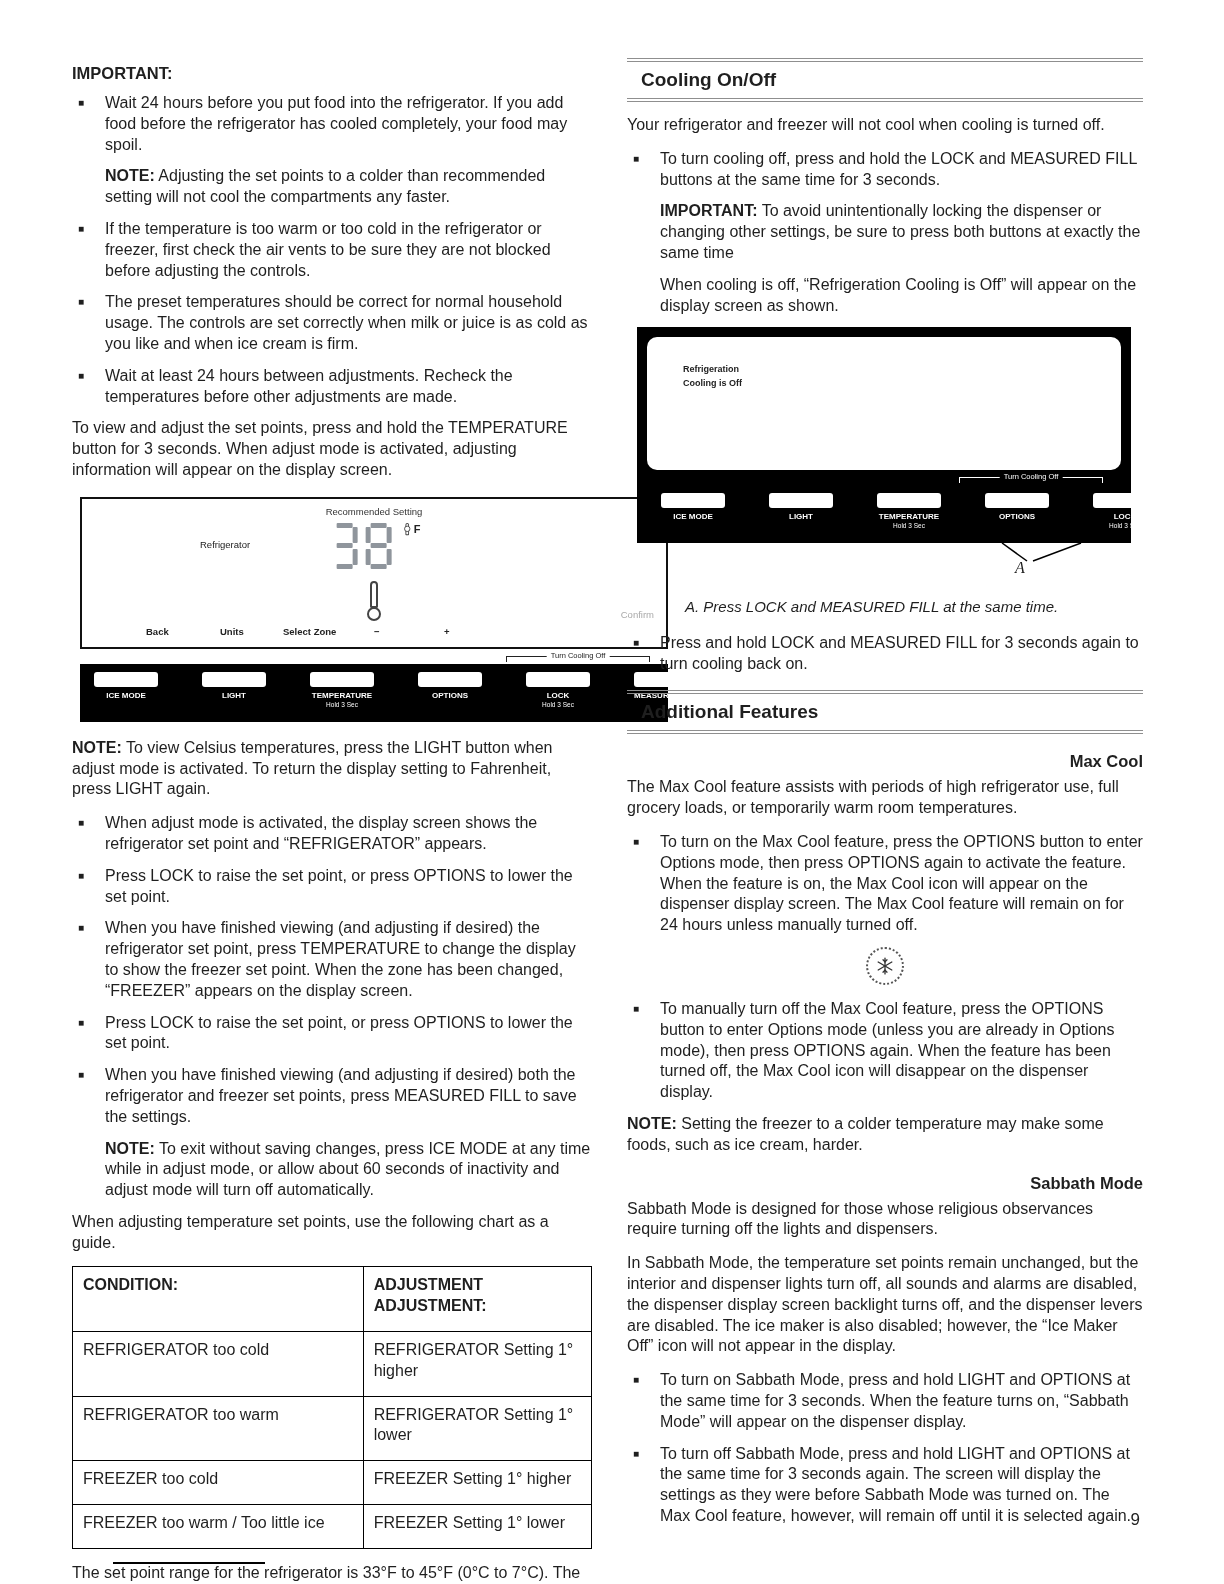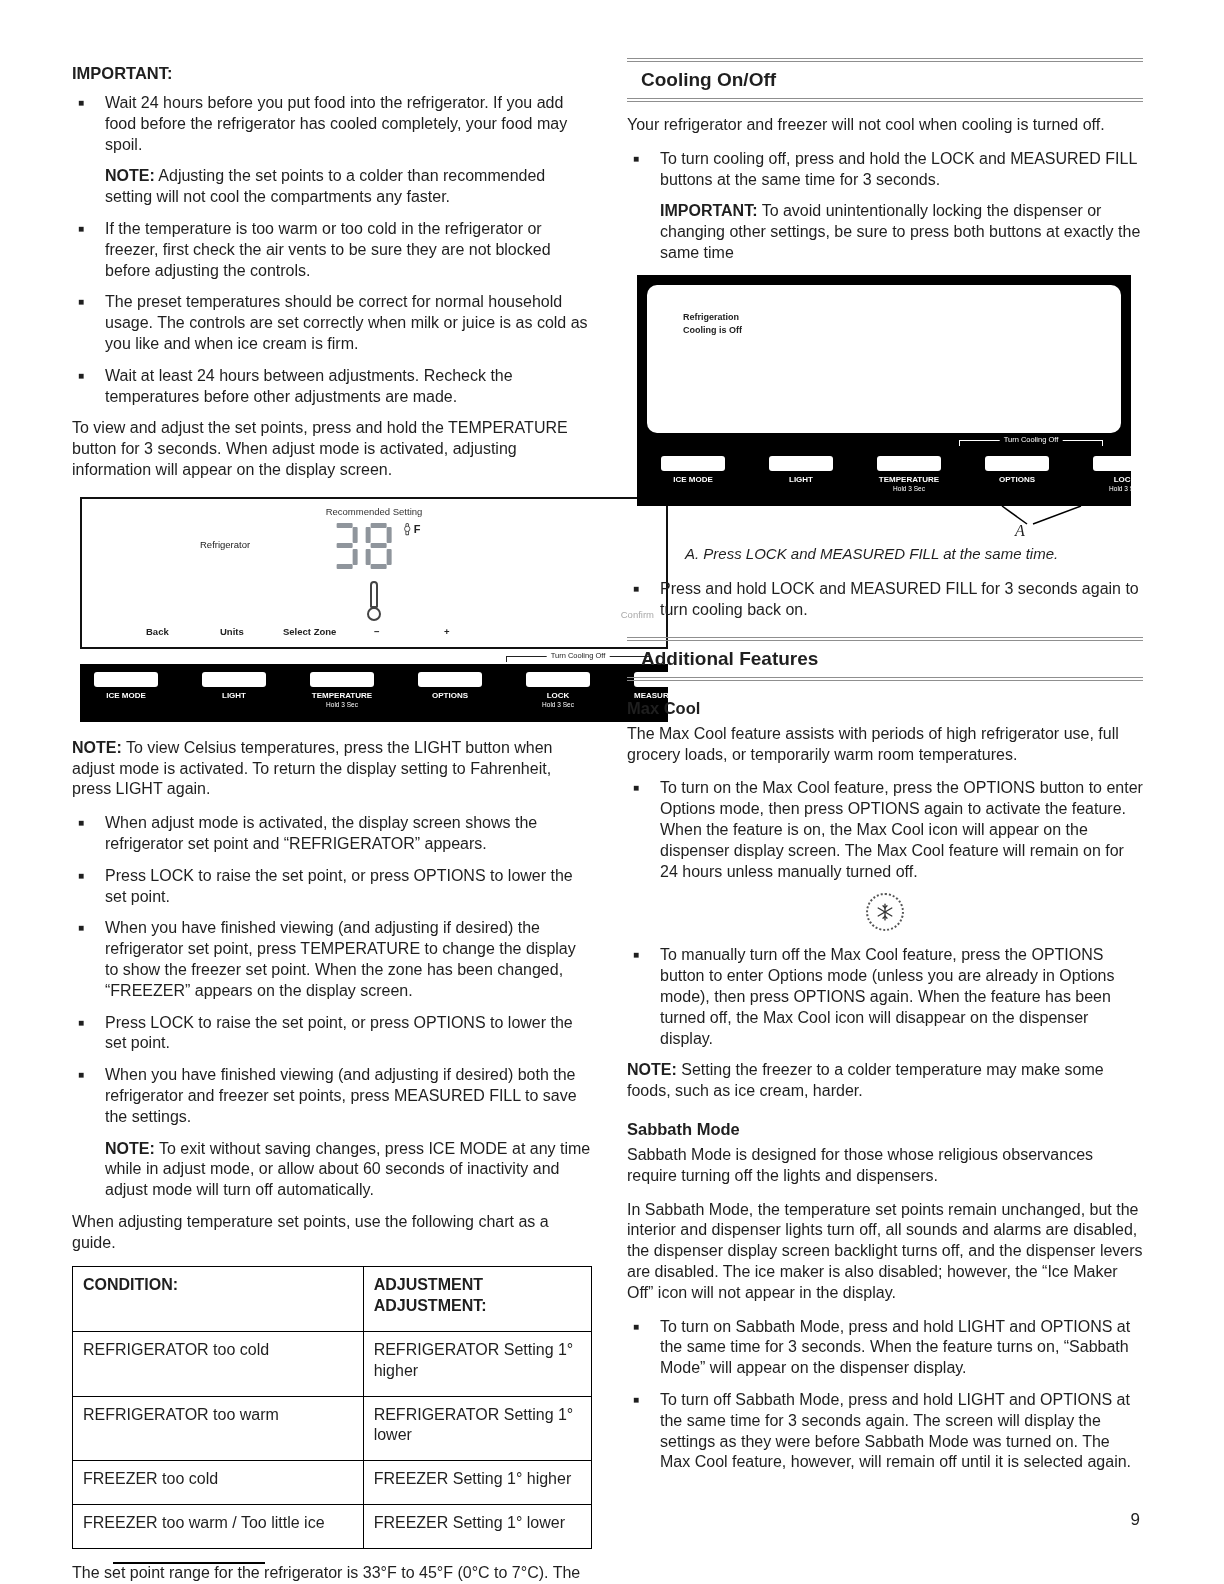--- a/index.html
+++ b/index.html
@@ -7,21 +7,21 @@
   .page {
     position:relative; width:1224px; height:1584px; background:#fff;
     font-family:"Liberation Sans", sans-serif; color:#1f1f1f; overflow:hidden;
   }
   .col { position:absolute; }
   .col-left  { left:72px;  top:64px; width:520px; }
   .col-right { left:627px; top:58px; width:516px; }
 
   p { margin:0 0 13px; font-size:16px; line-height:1.3; }
   .h-important { font-weight:bold; font-size:16.5px; margin:0 0 10px; }
-  .subhead { font-weight:bold; font-size:16.5px; margin:18px 0 6px; }
+  .subhead { font-weight:bold; font-size:16.5px; margin:18px 0 6px;text-align:right; }
   .lead { font-weight:bold; }
 
   .bullet { position:relative; padding-left:33px; margin:0 0 11px; font-size:16px; line-height:1.3; }
   .bmark { position:absolute; left:6px; top:3px; font-size:10px; color:#1f1f1f; }
   .bmark::before { content:"■"; }
   .subnote { margin:2px 0 11px 33px; font-size:16px; line-height:1.3; }
 
   .section-band { margin:0 0 13px; }
   .hrule { height:4px; border-top:1.5px solid #8f8f8f; border-bottom:1.5px solid #8f8f8f; }
   .section-title { font-weight:bold; font-size:19px; padding:7px 0 7px 14px; }
@@ -64,26 +64,26 @@
   .thermo-bulb { position:absolute; left:1px; bottom:0; width:14px; height:14px; border:2px solid #444; border-radius:50%; background:#fff; }
   .thermo.mini { transform:scale(.45); transform-origin:top left; width:8px; height:20px; margin-right:2px; }
   .thermo-center { position:absolute; top:82px; left:50%; transform:translateX(-50%); }
   .screen-btn { position:absolute; bottom:10px; font-size:9.5px; font-weight:bold; color:#222; }
   .sb-back { left:64px; } .sb-units { left:138px; } .sb-zone { left:201px;text-align:right; }
   .sb-minus { left:292px; } .sb-plus { left:362px; }
   .sb-confirm { position:absolute; right:12px; bottom:27px; color:#a9a9a9; font-size:9.5px; }
 
   
   .panel-cooling { width:494px; margin:4px 0 0 10px; background:#000; padding:10px 10px 0; }
-  .screen2 { position:relative; background:#fff; border-radius:10px; height:148px; }
+  .screen2 { position:relative; background:#fff; border-radius:10px; height:133px; }
   .screen2-text { position:absolute; top:26px; left:36px; font-size:9px; font-weight:bold; line-height:1.5; color:#222; }
   .annot { position:relative; height:38px; width:494px; margin-left:10px; }
   .annot svg { position:absolute; top:0; left:0; }
   .annot-a { position:absolute; left:378px; top:16px; font-family:"Liberation Serif", serif; font-style:italic; font-size:16px; }
-  .caption { font-style:italic; font-size:15px; margin:0 0 16px 58px; line-height:1.3; }
+  .caption { font-style:italic; font-size:15px; margin:16px 0 16px 58px; line-height:1.3; }
 
   
   .maxcool-wrap { text-align:center; margin:8px 0 14px; }
   .maxcool-icon { display:inline-flex; width:38px; height:38px; border:2px dotted #555; border-radius:50%;
                   align-items:center; justify-content:center; }
 
   
   table.setpoints { border-collapse:collapse; width:100%; margin:2px 0 14px; }
   .setpoints th, .setpoints td { border:1.5px solid #000; padding:8px 10px 14px; font-size:16px;
                                  text-align:left; vertical-align:top; line-height:1.3; }
@@ -273,20 +273,21 @@
 
     <p>Your refrigerator and freezer will not cool when cooling is turned off.</p>
 
     <div class="bullet">
       <span class="bmark"></span>
       <span>To turn cooling off, press and hold the LOCK and MEASURED FILL buttons at the same time for 3 seconds.</span>
     </div>
     <div class="subnote">
       <span class="lead">IMPORTANT:</span><span> To avoid unintentionally locking the dispenser or changing other settings, be sure to press both buttons at exactly the same time</span>
     </div>
+    <div class="subnote">When cooling is off, “Refrigeration Cooling is Off” will appear on the display screen as shown.</div>
 
     <div class="panel-cooling">
       <div class="screen2">
         <div class="screen2-text">
           <div>Refrigeration</div>
           <div>Cooling is Off</div>
         </div>
       </div>
       <div class="bracket-row dark">
         <div class="bracket">

